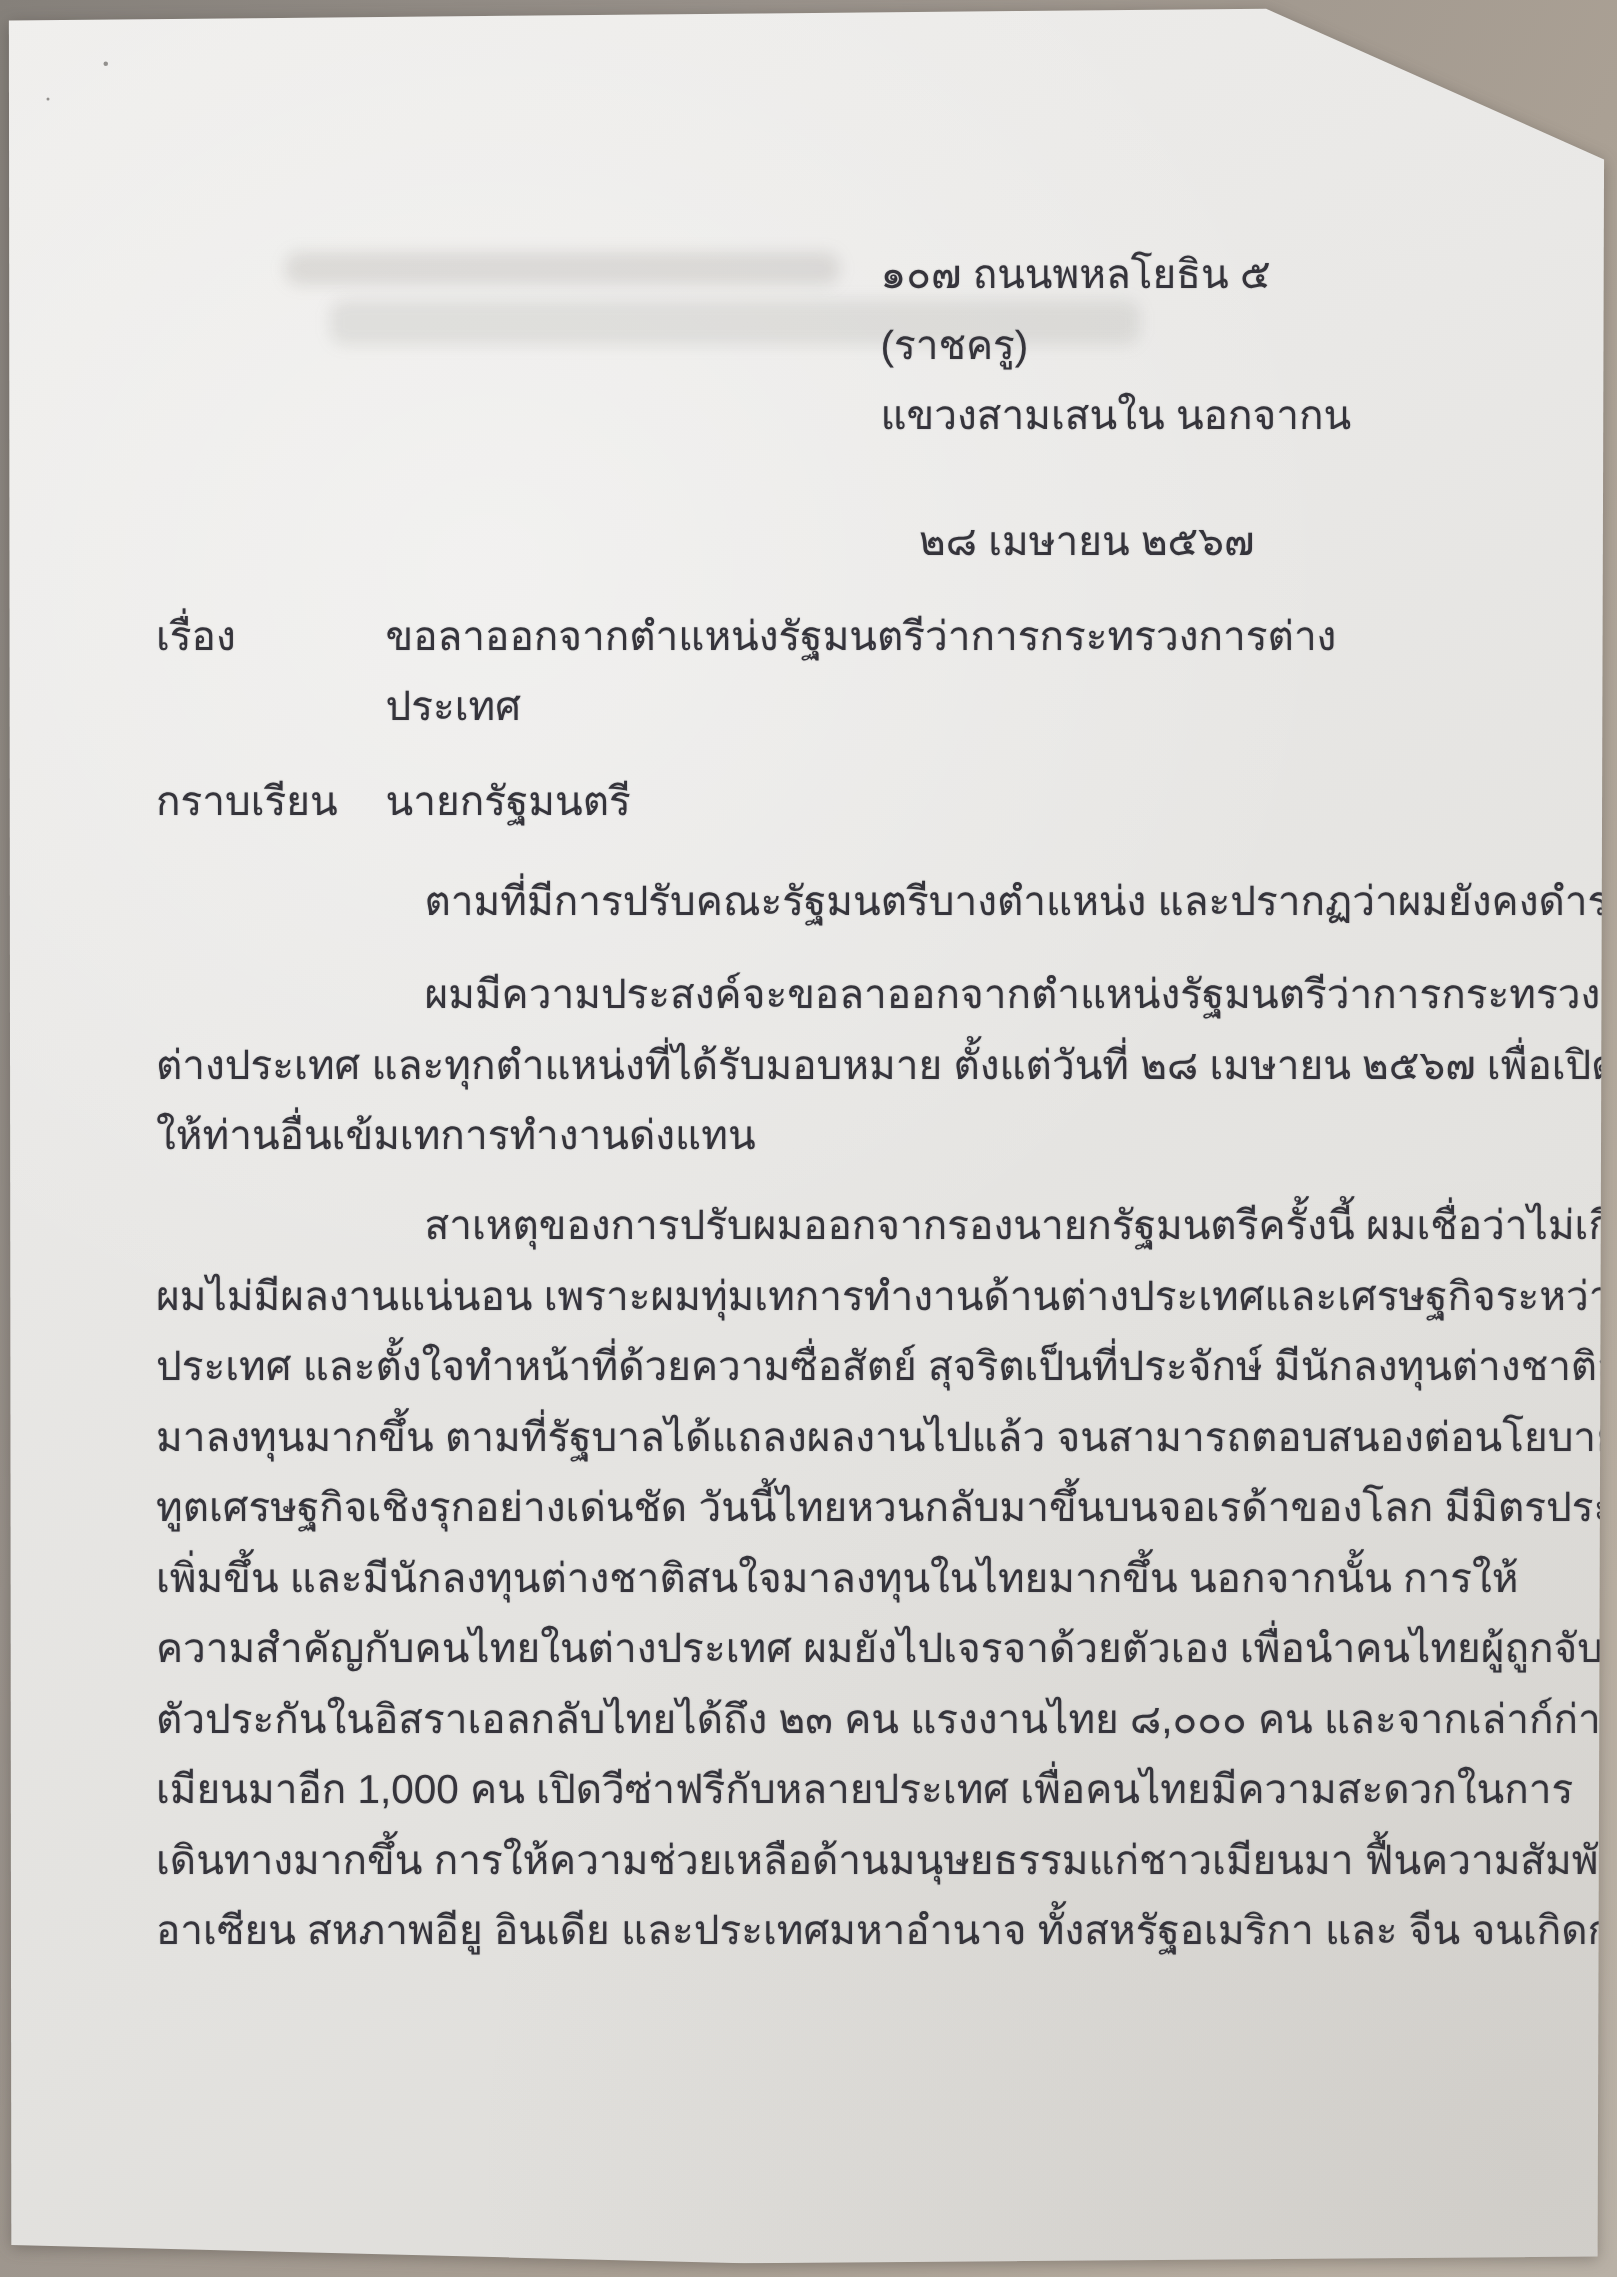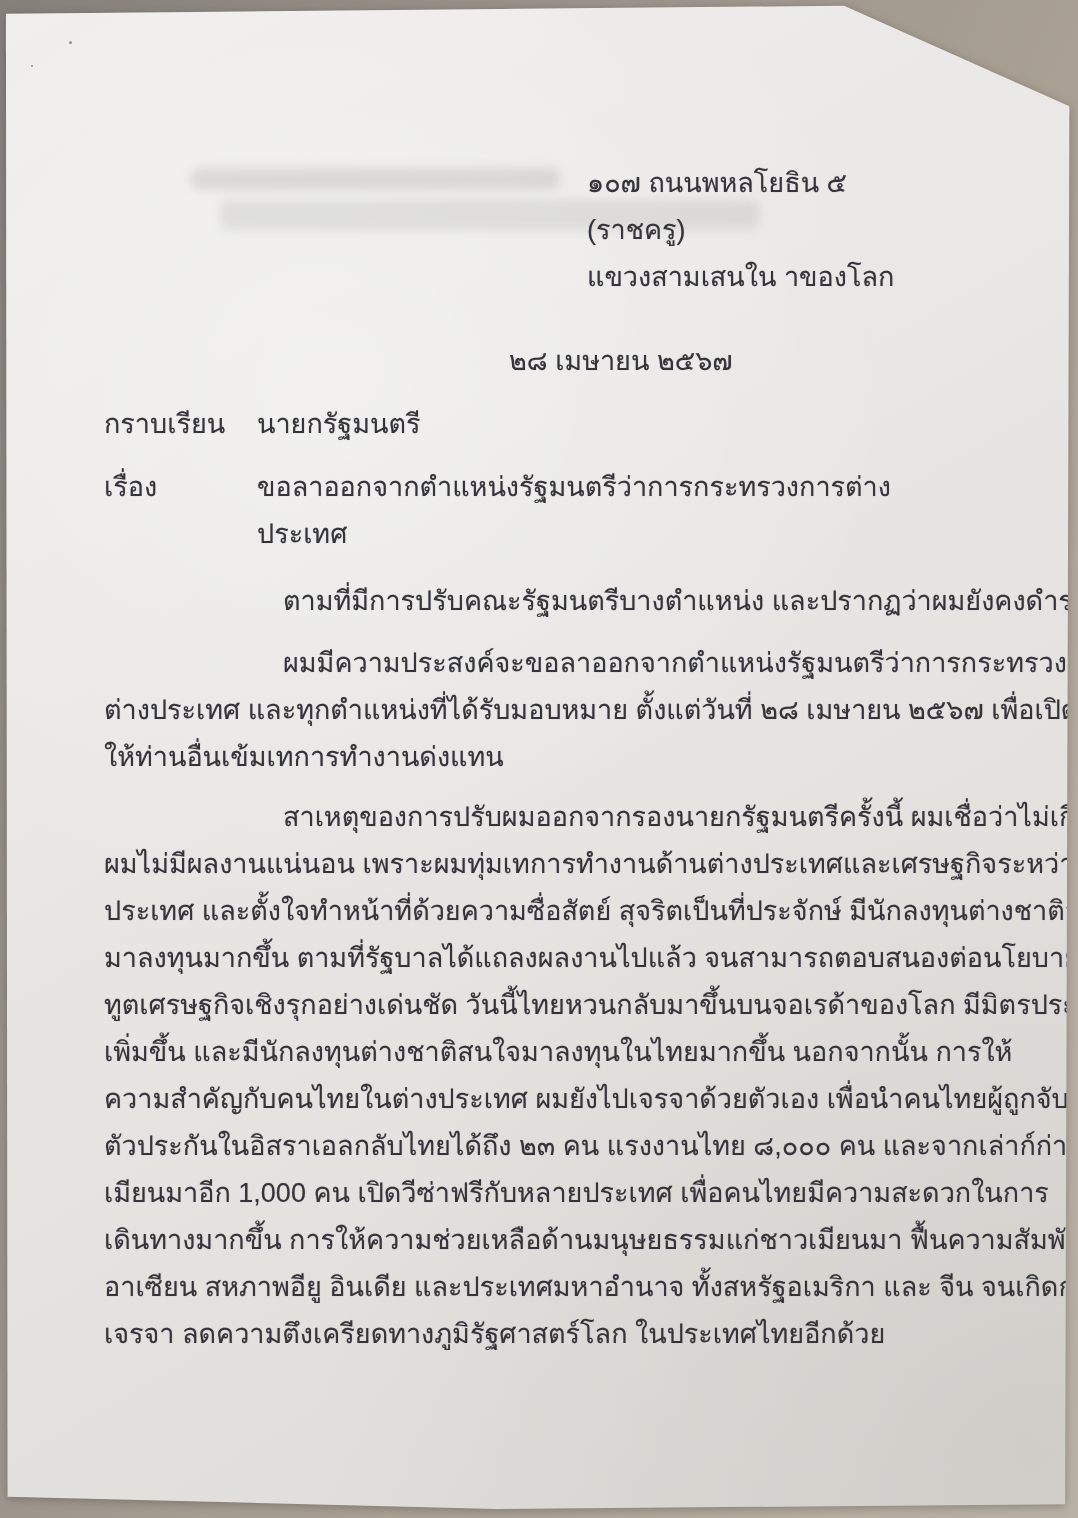--- a/index.html
+++ b/index.html
@@ -69,21 +69,21 @@
     position: absolute;
     left: 104px;
     top: 160px;
     width: 836px;
     font-size: 27px;
     line-height: 47px;
     color: #35343b;
     text-shadow: 0 0 1px rgba(53, 52, 59, 0.35);
   }
   .address { margin-left: 483px; }
-  .date-line { margin-top: 37px; margin-left: 405px; }
+  .date-line { margin-top: 37px; margin-left: 405px; text-align: center; }
   .labeled-row { display: flex; margin-top: 16px; }
   .labeled-row .label { width: 153px; flex: 0 0 153px; }
   .para { margin: 0; }
   .para.p1 { margin-top: 20px; }
   .para.p2 { margin-top: 15px; }
   .para.p3 { margin-top: 13px; }
   .para .line { white-space: nowrap; }
   .para .line.first { padding-left: 179px; }
 </style>
 </head>
@@ -95,33 +95,33 @@
       <div class="paper-shading"></div>
       <div class="show-through a"></div>
       <div class="show-through b"></div>
       <div class="speck s1"></div>
       <div class="speck s2"></div>
 
       <div class="content">
 
         <div class="address">
           <div class="line">๑๐๗ ถนนพหลโยธิน ๕ (ราชครู)</div>
-          <div class="line">แขวงสามเสนใน าของโลก</div>
+          <div class="line">แขวงสามเสนใน นอกจากน</div>
         </div>
 
         <div class="date-line">๒๘ เมษายน ๒๕๖๗</div>
 
         <div class="labeled-row">
-          <div class="label">กราบเรียน</div>
-          <div class="value">นายกรัฐมนตรี</div>
+          <div class="label">เรื่อง</div>
+          <div class="value">ขอลาออกจากตำแหน่งรัฐมนตรีว่าการกระทรวงการต่างประเทศ</div>
         </div>
 
         <div class="labeled-row">
-          <div class="label">เรื่อง</div>
-          <div class="value">ขอลาออกจากตำแหน่งรัฐมนตรีว่าการกระทรวงการต่างประเทศ</div>
+          <div class="label">กราบเรียน</div>
+          <div class="value">นายกรัฐมนตรี</div>
         </div>
 
         <div class="para p1">
           <div class="line first">ตามที่มีการปรับคณะรัฐมนตรีบางตำแหน่ง และปรากฏว่าผมยังคงดำรง</div>
         </div>
 
         <div class="para p2">
           <div class="line first">ผมมีความประสงค์จะขอลาออกจากตำแหน่งรัฐมนตรีว่าการกระทรวงการ</div>
           <div class="line">ต่างประเทศ และทุกตำแหน่งที่ได้รับมอบหมาย ตั้งแต่วันที่ ๒๘ เมษายน ๒๕๖๗ เพื่อเปิดทาง</div>
           <div class="line">ให้ท่านอื่นเข้มเทการทำงานด่งแทน</div>
@@ -132,19 +132,18 @@
           <div class="line">ผมไม่มีผลงานแน่นอน เพราะผมทุ่มเทการทำงานด้านต่างประเทศและเศรษฐกิจระหว่าง</div>
           <div class="line">ประเทศ และตั้งใจทำหน้าที่ด้วยความซื่อสัตย์ สุจริตเป็นที่ประจักษ์ มีนักลงทุนต่างชาติสนใจ</div>
           <div class="line">มาลงทุนมากขึ้น ตามที่รัฐบาลได้แถลงผลงานไปแล้ว จนสามารถตอบสนองต่อนโยบายการ</div>
           <div class="line">ทูตเศรษฐกิจเชิงรุกอย่างเด่นชัด วันนี้ไทยหวนกลับมาขึ้นบนจอเรด้าของโลก มีมิตรประเทศ</div>
           <div class="line">เพิ่มขึ้น และมีนักลงทุนต่างชาติสนใจมาลงทุนในไทยมากขึ้น นอกจากนั้น การให้</div>
           <div class="line">ความสำคัญกับคนไทยในต่างประเทศ ผมยังไปเจรจาด้วยตัวเอง เพื่อนำคนไทยผู้ถูกจับเป็น</div>
           <div class="line">ตัวประกันในอิสราเอลกลับไทยได้ถึง ๒๓ คน แรงงานไทย ๘,๐๐๐ คน และจากเล่าก์ก่ายใน</div>
           <div class="line">เมียนมาอีก 1,000 คน เปิดวีซ่าฟรีกับหลายประเทศ เพื่อคนไทยมีความสะดวกในการ</div>
           <div class="line">เดินทางมากขึ้น การให้ความช่วยเหลือด้านมนุษยธรรมแก่ชาวเมียนมา ฟื้นความสัมพันธ์กับ</div>
           <div class="line">อาเซียน สหภาพอียู อินเดีย และประเทศมหาอำนาจ ทั้งสหรัฐอเมริกา และ จีน จนเกิดการ</div>
-          <div class="line">เจรจา ลดความตึงเครียดทางภูมิรัฐศาสตร์โลก ในประเทศไทยอีกด้วย</div>
         </div>
 
       </div>
     </div>
   </div>
 </div>
 
 </body></html>

